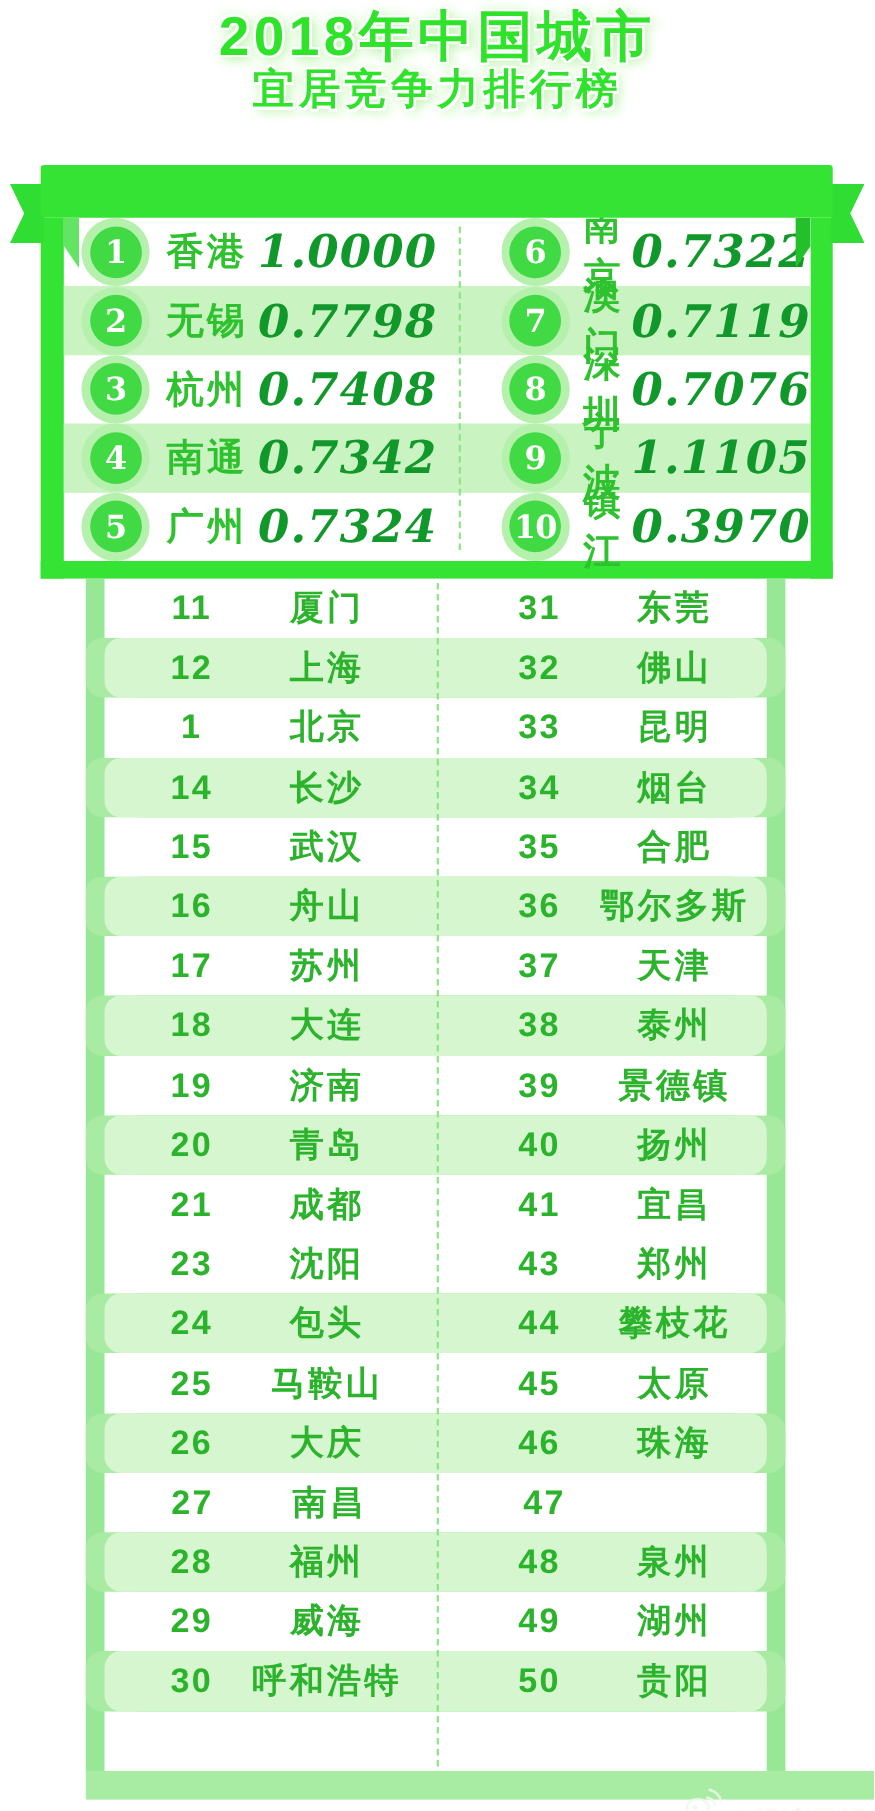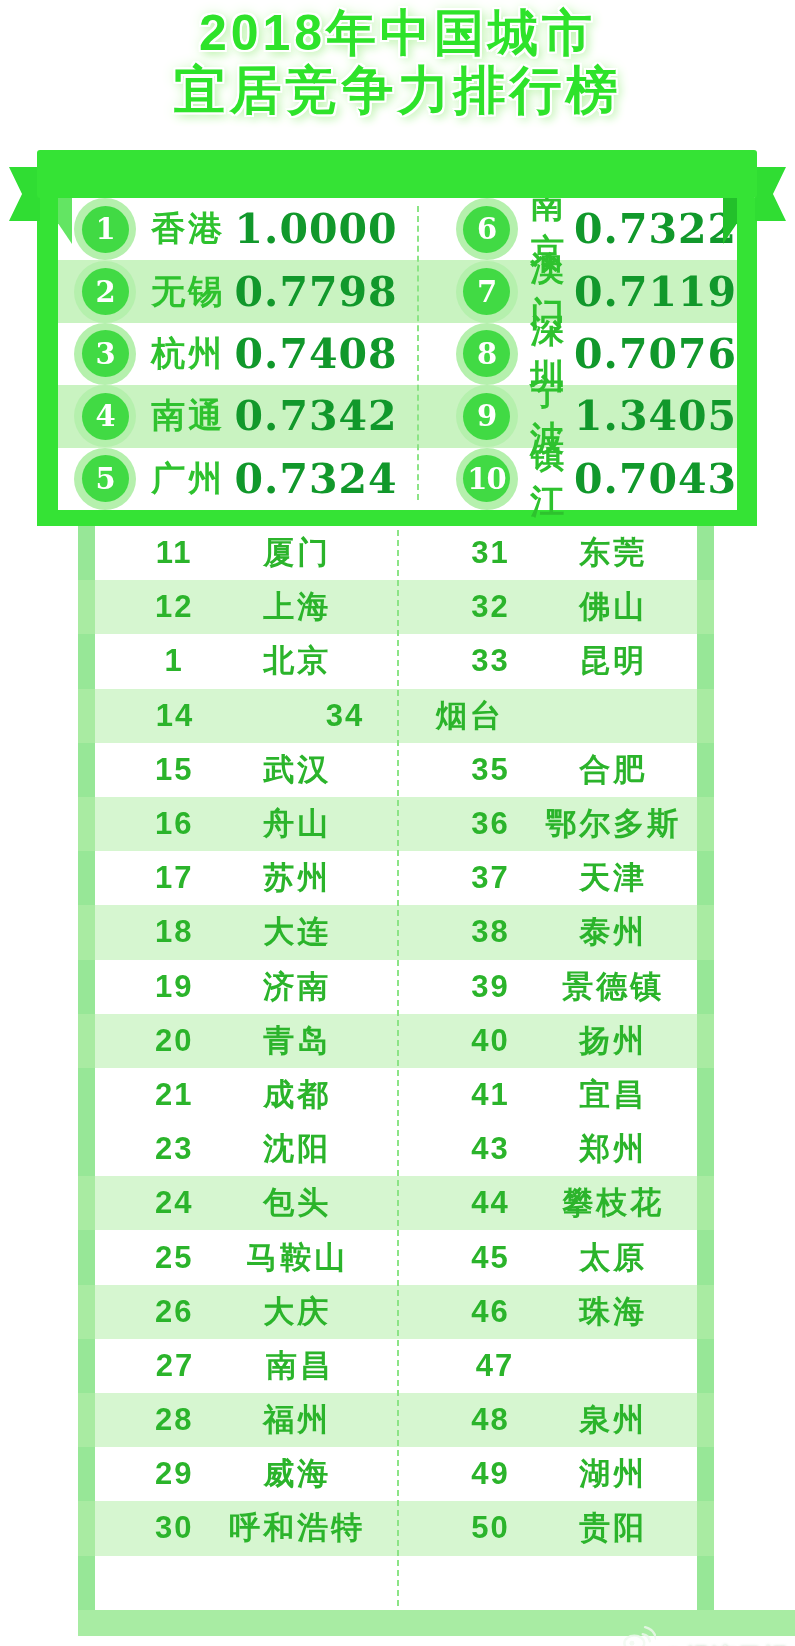--- a/index.html
+++ b/index.html
@@ -5,21 +5,21 @@
   html,body{margin:0;padding:0;background:#ffffff;}
   .page{position:relative;width:795px;height:1646px;background:#ffffff;overflow:hidden;
         font-family:"Liberation Sans",sans-serif;}
   
   .title{position:absolute;left:0;top:0;width:795px;text-align:center;z-index:5;}
   .t1,.t2{font-weight:bold;color:#2ee32a;letter-spacing:4px;line-height:1.08;
     text-shadow:2px 2px 0 #ffffff,-2px -2px 0 #ffffff,2px -2px 0 #ffffff,-2px 2px 0 #ffffff,
                 0 2px 0 #ffffff,0 -2px 0 #ffffff,2px 0 0 #ffffff,-2px 0 0 #ffffff,
                 4px 4px 10px #b9f3a9,0 0 14px #c8f6ba;}
   .t1{font-size:50px;margin-top:6px;}
-  .t2{font-size:52px;margin-top:2px;}
+  .t2{font-size:38px;margin-top:2px;}
   
   .bar{position:absolute;left:37px;top:150px;width:720px;height:48px;background:#35e335;z-index:3;border-radius:3px;}
   .flag{position:absolute;top:167px;width:31px;height:54px;background:#30dd33;z-index:2;}
   .flag.l{left:9px;clip-path:polygon(0 0,100% 0,100% 100%,0 100%,42% 50%);}
   .flag.r{left:755px;clip-path:polygon(0 0,100% 0,58% 50%,100% 100%,0 100%);}
   .foldL{position:absolute;left:58px;top:198px;width:14px;height:46px;background:#63e563;z-index:4;
          clip-path:polygon(0 0,100% 0,100% 100%,0 55%);}
   .foldR{position:absolute;left:723px;top:198px;width:14px;height:46px;background:#23c02b;z-index:4;
          clip-path:polygon(0 0,100% 0,100% 55%,0 100%);}
   .board-body{position:absolute;left:37px;top:198px;width:679px;height:312px;background:#ffffff;
@@ -28,30 +28,30 @@
   .brow.alt{background:#c9f3c1;}
   .bhalf{display:flex;align-items:center;width:50%;height:100%;box-sizing:border-box;padding-left:16px;}
   .bhalf.rhalf{padding-left:58px;}
   .circle{flex:0 0 62px;width:62px;height:62px;border-radius:50%;background:#b5f0ad;
           display:flex;align-items:center;justify-content:center;}
   .circle-in{width:47px;height:47px;border-radius:50%;background:#41da44;color:#ffffff;
           display:flex;align-items:center;justify-content:center;
           font-family:"DejaVu Serif",serif;font-weight:bold;font-size:29px;letter-spacing:-1px;}
   .bcity{width:96px;margin-left:6px;text-align:center;font-size:34px;font-weight:bold;color:#2ec22e;letter-spacing:3px;}
   .bscore{flex:1;text-align:center;font-family:"DejaVu Serif",serif;font-weight:bold;
-          font-size:41px;color:#11982b;letter-spacing:1px;}
+          font-size:41px;color:#11982b;letter-spacing:1px;font-style:italic;}
   .bdiv{position:absolute;left:359px;top:8px;bottom:10px;border-left:2px dashed #8ce486;}
   
   .leg{position:absolute;top:526px;width:17px;height:1084px;background:#97e797;z-index:0;}
   .leg.l{left:78px;} .leg.r{left:697px;}
   .ltable{position:absolute;left:95px;top:526px;width:602px;height:1084px;z-index:1;
           display:flex;flex-direction:column;}
   .trow{display:flex;align-items:center;height:54.2px;box-sizing:border-box;padding-left:30px;
         font-weight:bold;color:#2bb42b;}
-  .trow.alt{background:#d6f6d0;box-shadow:-17px 0 0 #a9eba2,17px 0 0 #a9eba2;}
+  .trow.alt{background:#d6f6d0;box-shadow:-17px 0 0 #a9eba2,17px 0 0 #a9eba2;border-radius:15px;}
   .trank{width:100px;text-align:center;font-size:31px;letter-spacing:2px;}
   .tcity{width:150px;text-align:center;font-size:31px;letter-spacing:3px;}
   .trank.r2{margin-left:70px;}
   .tcity.r2{margin-left:-10px;width:170px;}
   .tdiv{position:absolute;left:302px;top:4px;bottom:4px;border-left:2px dashed #8ce486;}
   
   .band{position:absolute;left:78px;top:1610px;width:717px;height:26px;background:#a8eca3;}
   .wm{position:absolute;right:6px;top:1601px;display:flex;align-items:center;gap:4px;z-index:3;}
   .wm-text{font-size:25px;font-weight:bold;color:rgba(240,248,240,0.88);
            text-shadow:0 0 3px rgba(110,160,110,0.45);letter-spacing:1px;margin-top:40px;}
@@ -129,37 +129,37 @@
               <span class="circle-in">4</span>
             </span>
             <span class="bcity">南通</span>
             <span class="bscore">0.7342</span>
           </div>
           <div class="bhalf rhalf">
             <span class="circle">
               <span class="circle-in">9</span>
             </span>
             <span class="bcity">宁波</span>
-            <span class="bscore">1.3405</span>
+            <span class="bscore">1.1105</span>
           </div>
         </div>
         <div class="brow">
           <div class="bhalf">
             <span class="circle">
               <span class="circle-in">5</span>
             </span>
             <span class="bcity">广州</span>
             <span class="bscore">0.7324</span>
           </div>
           <div class="bhalf rhalf">
             <span class="circle">
               <span class="circle-in">10</span>
             </span>
             <span class="bcity">镇江</span>
-            <span class="bscore">0.7043</span>
+            <span class="bscore">0.3970</span>
           </div>
         </div>
       </div>
     <div class="bdiv"></div>
   </div>
 
   <div class="leg l"></div>
   <div class="leg r"></div>
 
   <div class="ltable">
@@ -177,20 +177,21 @@
         <span class="tcity r2">佛山</span>
       </div>
       <div class="trow">
         <span class="trank">1</span>
         <span class="tcity">北京</span>
         <span class="trank r2">33</span>
         <span class="tcity r2">昆明</span>
       </div>
       <div class="trow alt">
         <span class="trank">14</span>
+        <span class="tcity">长沙</span>
         <span class="trank r2">34</span>
         <span class="tcity r2">烟台</span>
       </div>
       <div class="trow">
         <span class="trank">15</span>
         <span class="tcity">武汉</span>
         <span class="trank r2">35</span>
         <span class="tcity r2">合肥</span>
       </div>
       <div class="trow alt">

